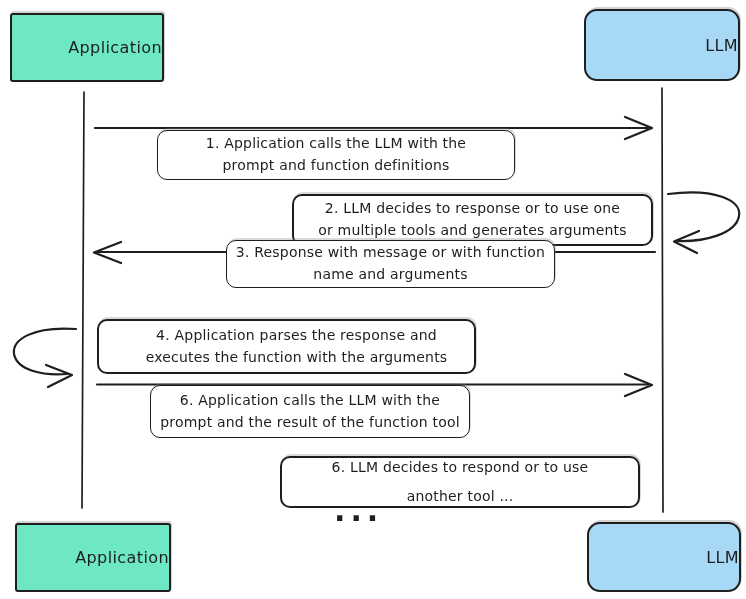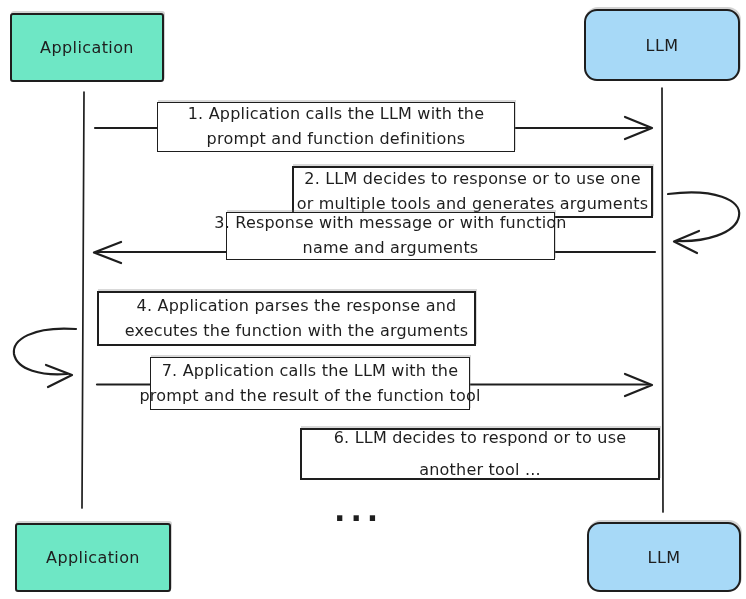--- a/index.html
+++ b/index.html
@@ -10,52 +10,53 @@
     font-family:"DejaVu Sans","Liberation Sans",sans-serif;
     color:var(--stroke,#1e1e1e);
     overflow:hidden;
   }
   svg.wires{position:absolute;left:0;top:0;z-index:0;}
   .wire{fill:none;stroke:var(--stroke,#1e1e1e);stroke-width:1.7;stroke-linecap:round;stroke-linejoin:round;}
   .w2{stroke-width:2.2;}
 
   .actor{
     position:absolute;z-index:2;
-    display:flex;align-items:center;justify-content:center;
+    display:flex;align-items:center;justify-content:flex-end;
     border:2.6px solid var(--stroke,#1e1e1e);
     border-radius:3px;
     font-size:16px;letter-spacing:.4px;
     box-shadow:1px -2px 0 0 rgba(130,130,130,.35);
   }
   .app-fill{background:var(--application-fill,#6ee7c5);}
   .llm-fill{background:var(--llm-fill,#a7d9f7);border-radius:13px;}
 
   .msg{
     position:absolute;z-index:1;
     display:flex;flex-direction:column;align-items:center;justify-content:center;
     background:var(--message-fill,#fff);
     border:1.6px solid var(--stroke,#1e1e1e);
-    border-radius:0;
-    font-size:16px;line-height:1.55;text-align:center;letter-spacing:.2px;
+    border-radius:10px;
+    font-size:14px;line-height:1.55;text-align:center;letter-spacing:.2px;
     box-shadow:1px -2px 0 0 rgba(130,130,130,.3);
+    margin-top:28px;
   }
   .msg .line{white-space:nowrap;}
   .step{border-width:2px;}
 
   #top-app{left:10px;top:13px;width:150px;height:65px;}
   #top-llm{left:584px;top:9px;width:152px;height:68px;}
   #bottom-app{left:15px;top:523px;width:152px;height:65px;}
   #bottom-llm{left:587px;top:522px;width:150px;height:66px;}
 
   #box1{left:157px;top:102px;width:356px;height:48px;}
   #box2{left:292px;top:166px;width:357px;height:48px;}
   #box3{left:226px;top:212px;width:327px;height:46px;}
   #box4{left:97px;top:291px;width:355px;height:51px;padding-left:20px;}
   #box5{left:150px;top:357px;width:318px;height:51px;}
-  #box6{left:300px;top:428px;width:356px;height:48px;gap:7px;}
+  #box6{left:280px;top:428px;width:356px;height:48px;gap:7px;}
 
   #ellipsis{
     position:absolute;left:334px;top:496px;z-index:1;
     font-size:30px;font-weight:bold;letter-spacing:5px;line-height:1;
   }
 </style>
 </head>
 <body>
 
 <div class="canvas">
@@ -112,21 +113,21 @@
     <div class="line">3. Response with message or with function</div>
     <div class="line">name and arguments</div>
   </div>
 
   <div id="box4" class="msg step app-fill">
     <div class="line">4. Application parses the response and</div>
     <div class="line">executes the function with the arguments</div>
   </div>
 
   <div id="box5" class="msg">
-    <div class="line">7. Application calls the LLM with the</div>
+    <div class="line">6. Application calls the LLM with the</div>
     <div class="line">prompt and the result of the function tool</div>
   </div>
 
   <div id="box6" class="msg step llm-fill">
     <div class="line">6. LLM decides to respond or to use</div>
     <div class="line">another tool ...</div>
   </div>
 
   <div id="ellipsis">...</div>
 

